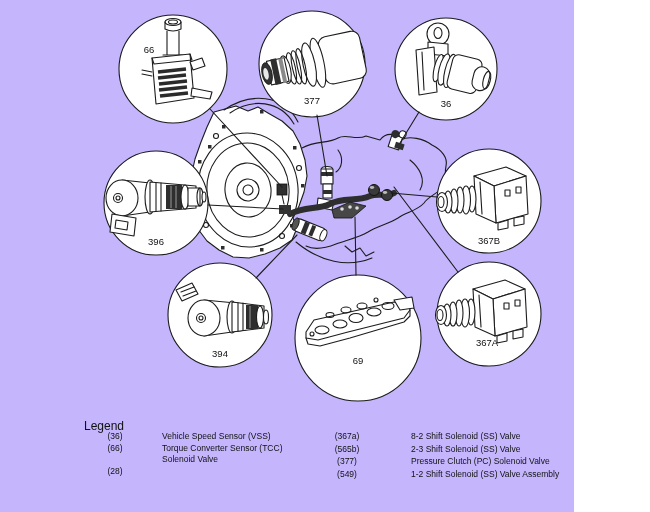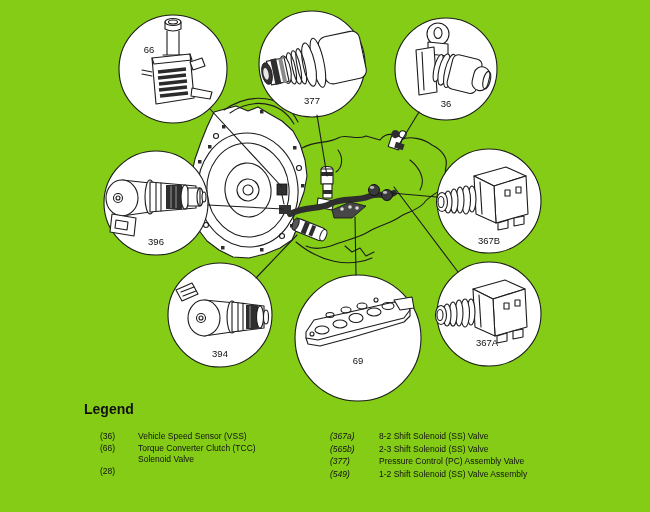--- a/index.html
+++ b/index.html
@@ -1,34 +1,34 @@
 <!DOCTYPE html>
 <html><head>
 <meta charset="utf-8">
 <style>
   html,body{margin:0;padding:0;background:#fff;}
-  .stage{position:relative;width:650px;height:512px;background:#84cc16;overflow:hidden;
+  .stage{position:relative;width:574px;height:512px;background:#c4b5fd;overflow:hidden;
          font-family:"Liberation Sans",sans-serif;color:#111;}
   svg{position:absolute;left:0;top:0;}
   .ln{fill:none;stroke:#1c1c1c;stroke-width:1.1;stroke-linecap:round;stroke-linejoin:round;}
   .wh{fill:#ffffff;stroke:#1c1c1c;stroke-width:1.1;stroke-linejoin:round;}
   .dk{fill:#2e2e2e;stroke:none;}
   .gy{fill:#8a8a8a;stroke:none;}
   .thick{fill:none;stroke:#2e2e2e;stroke-width:6;stroke-linecap:round;stroke-linejoin:round;}
   .lbl{font-family:"Liberation Sans",sans-serif;font-size:9.5px;fill:#111;text-anchor:middle;}
   .legend{position:absolute;font-size:8.5px;line-height:10.5px;color:#121212;}
-  .legend-title{position:absolute;left:84px;top:401px;font-size:14px;font-weight:bold;color:#111;}
+  .legend-title{position:absolute;left:84px;top:419px;font-size:12px;font-weight:normal;color:#111;}
   .lcol{position:absolute;top:431px;}
   .lcol.left{left:100px;width:230px;}
   .lcol.right{left:330px;width:240px;}
   .lrow{display:flex;margin-bottom:2px;}
   .lcol.left .lrow{margin-bottom:1.5px;}
-  .ref{flex:0 0 30px;text-align:left;margin-right:8px;white-space:nowrap;}
-  .lcol.right .ref{flex-basis:34px;margin-right:15px;font-style:italic;}
-  .txt{white-space:pre-line;}
+  .ref{flex:0 0 30px;text-align:center;margin-right:8px;white-space:nowrap;}
+  .lcol.right .ref{flex-basis:34px;margin-right:23px;}
+  .txt{white-space:pre-line;margin-left:24px;}
 </style>
 </head>
 <body>
 
 <div class="stage">
 
 <svg width="650" height="405" viewBox="0 0 650 405">
 
   <g>
 
@@ -285,40 +285,40 @@
 
 <div class="legend-title">Legend</div>
 
 <div class="legend lcol left">
   <div class="lrow">
     <span class="ref">(36)</span>
     <span class="txt">Vehicle Speed Sensor (VSS)</span>
   </div>
   <div class="lrow">
     <span class="ref">(66)</span>
-    <span class="txt">Torque Converter Clutch (TCC)
+    <span class="txt">Torque Converter Sensor (TCC)
 Solenoid Valve</span>
   </div>
   <div class="lrow">
     <span class="ref">(28)</span>
   </div>
 </div>
 
 <div class="legend lcol right">
   <div class="lrow">
     <span class="ref">(367a)</span>
     <span class="txt">8-2 Shift Solenoid (SS) Valve</span>
   </div>
   <div class="lrow">
     <span class="ref">(565b)</span>
     <span class="txt">2-3 Shift Solenoid (SS) Valve</span>
   </div>
   <div class="lrow">
     <span class="ref">(377)</span>
-    <span class="txt">Pressure Control (PC) Assembly Valve</span>
+    <span class="txt">Pressure Clutch (PC) Solenoid Valve</span>
   </div>
   <div class="lrow">
     <span class="ref">(549)</span>
     <span class="txt">1-2 Shift Solenoid (SS) Valve Assembly</span>
   </div>
 </div>
 
 </div>
 
 </body></html>

